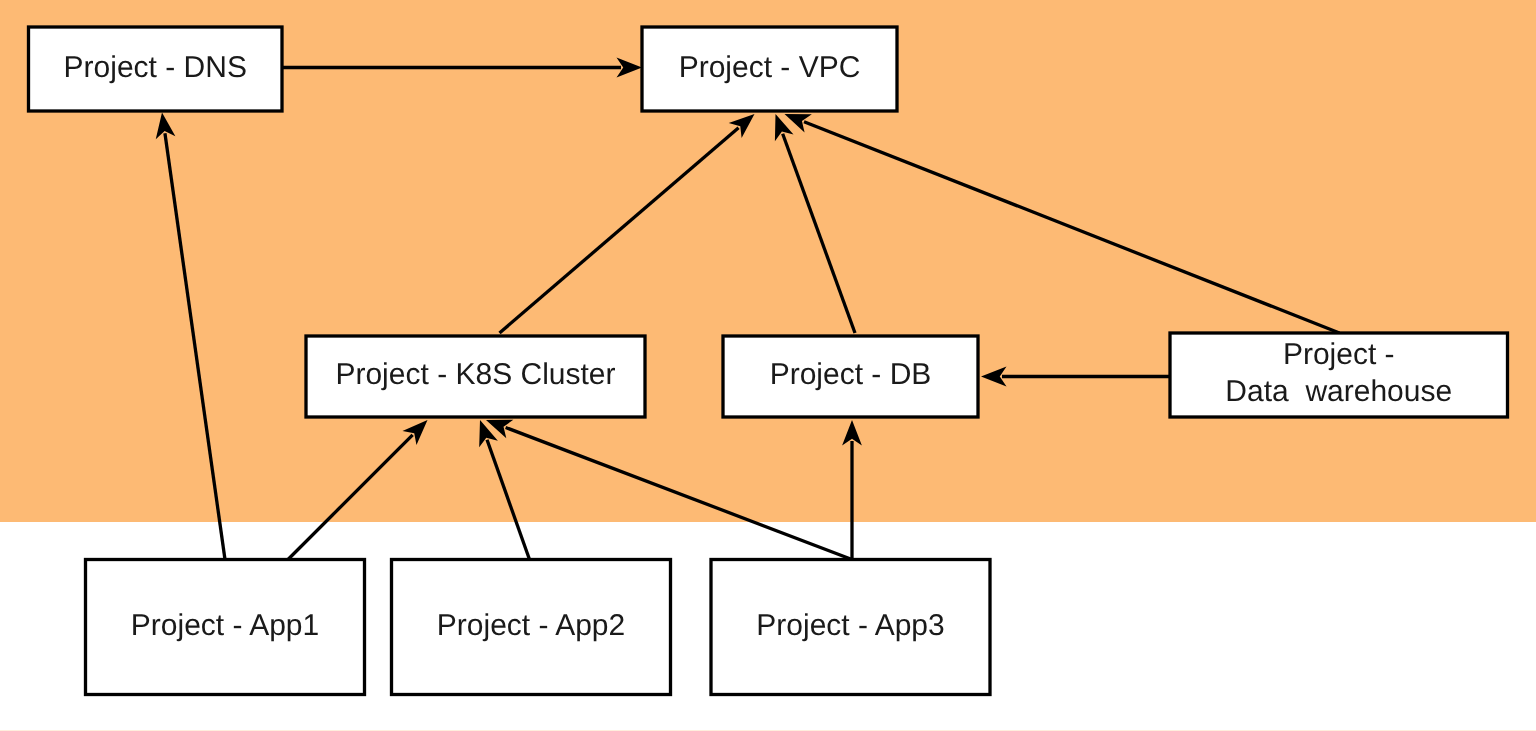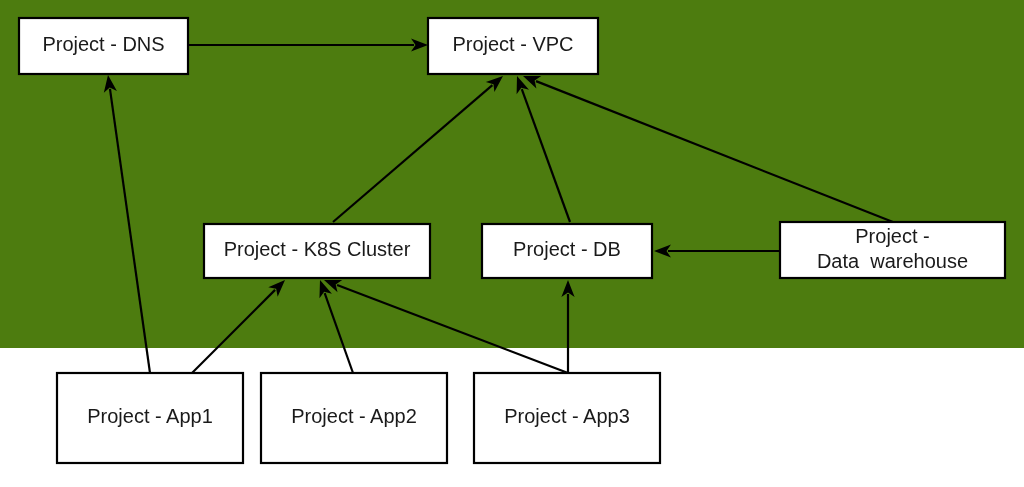--- a/index.html
+++ b/index.html
@@ -10,21 +10,21 @@
   body {
     width: 1024px;
     height: 487px;
     font-family: "Liberation Sans", sans-serif;
     overflow: hidden;
   }
   #diagram-root {
     position: relative;
     width: 1024px;
     height: 348px;
-    background: #4d7c0f;
+    background: #fdba74;
   }
   #diagram-svg {
     position: absolute;
     left: 0;
     top: 0;
     width: 1024px;
     height: 487px;
     display: block;
   }
   .node-rect {

